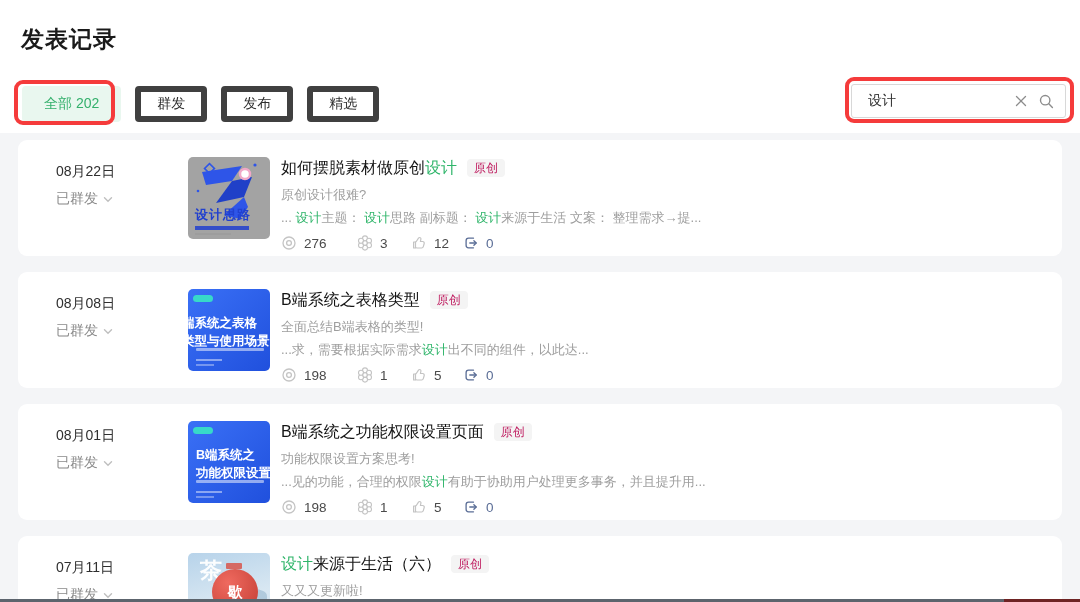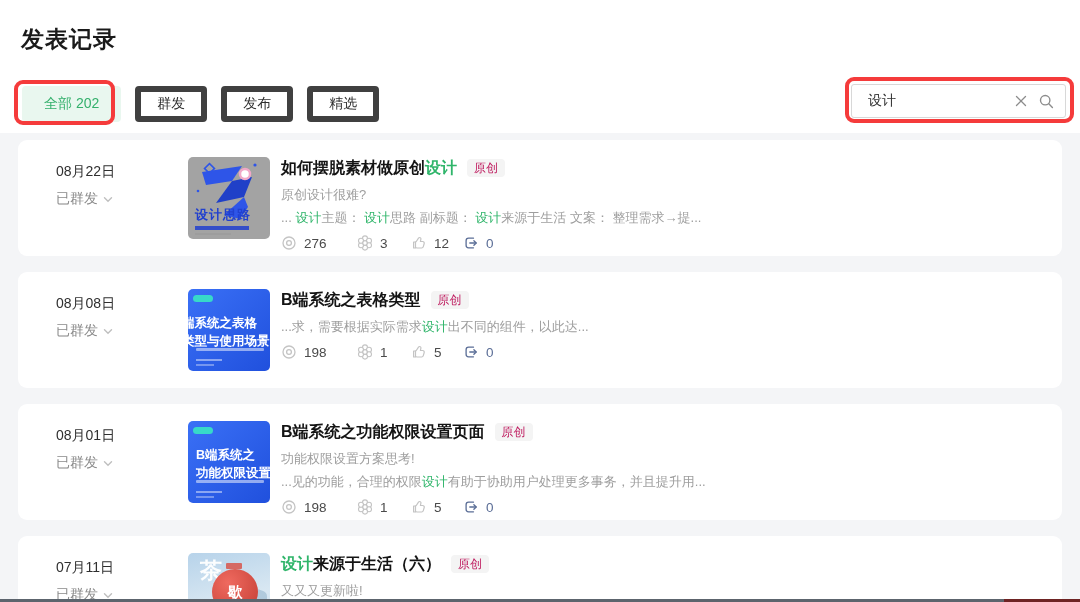--- a/index.html
+++ b/index.html
@@ -28,21 +28,21 @@
   
   .list{position:absolute;left:0;right:0;top:133px;bottom:0;background:#f4f5f7;}
   .card{position:relative;height:116px;margin:0 18px 16px;background:#fff;border-radius:9px;}
   .card:first-child{margin-top:7px;}
   .date-col{position:absolute;left:38px;top:23px;}
   .pub-date{font-size:14px;color:#2f2f2f;margin-bottom:9px;}
   .status{font-size:14px;color:#8a8a8a;display:flex;align-items:center;gap:5px;cursor:pointer;}
   .thumb{position:absolute;left:170px;top:17px;width:82px;height:82px;border-radius:5px;overflow:hidden;cursor:pointer;}
   .content{position:absolute;left:263px;top:17px;right:24px;}
   .title-row{display:flex;align-items:center;gap:10px;}
-  .a-title{font-size:16px;font-weight:700;color:#141414;margin:0;cursor:pointer;line-height:22px;}
+  .a-title{font-size:16px;font-weight:400;color:#141414;margin:0;cursor:pointer;line-height:22px;}
   .hl{color:#2fb56a;}
   .badge{font-size:12px;color:#be185d;background:#f4f4f4;border-radius:4px;padding:3px 7px;line-height:1;}
   .a-sub{margin-top:8px;font-size:13px;color:#9e9e9e;line-height:15px;}
   .a-sum{margin-top:8px;font-size:13px;color:#9e9e9e;line-height:15px;}
   .stats{margin-top:10px;display:flex;align-items:center;text-align:center;}
   .stat{display:flex;align-items:center;gap:7px;font-size:13.5px;color:#4a4a4a;}
   .stat.w1{width:76px;} .stat.w2{width:54px;} .stat.w3{width:52px;}
   .stat.share{color:#5a6d96;}
   
   .thumb-ribbon{background:#a3a3a3;}
@@ -200,20 +200,21 @@
           </div>
   <div class="t-caption"></div>
   <div class="t-foot1"></div>
   <div class="t-foot2"></div>
 </div>
     <div class="content">
       <div class="title-row">
         <h3 class="a-title"><span>B端系统之表格类型</span></h3>
         <span class="badge">原创</span>
       </div>
+      <div class="a-sub">全面总结B端表格的类型!</div>
       <div class="a-sum"><span>...求，需要根据实际需求</span><span class="hl">设计</span><span>出不同的组件，以此达...</span></div>
       <div class="stats">
         <span class="stat w1">
           <svg width="16" height="16" viewBox="0 0 16 16" fill="none" stroke="#c4c4c4" stroke-width="1.3">
             <circle cx="8" cy="8" r="6"></circle>
                 <circle cx="8" cy="8" r="2.4"></circle>
           </svg>
           <span>198</span>
         </span>
         <span class="stat w2">

